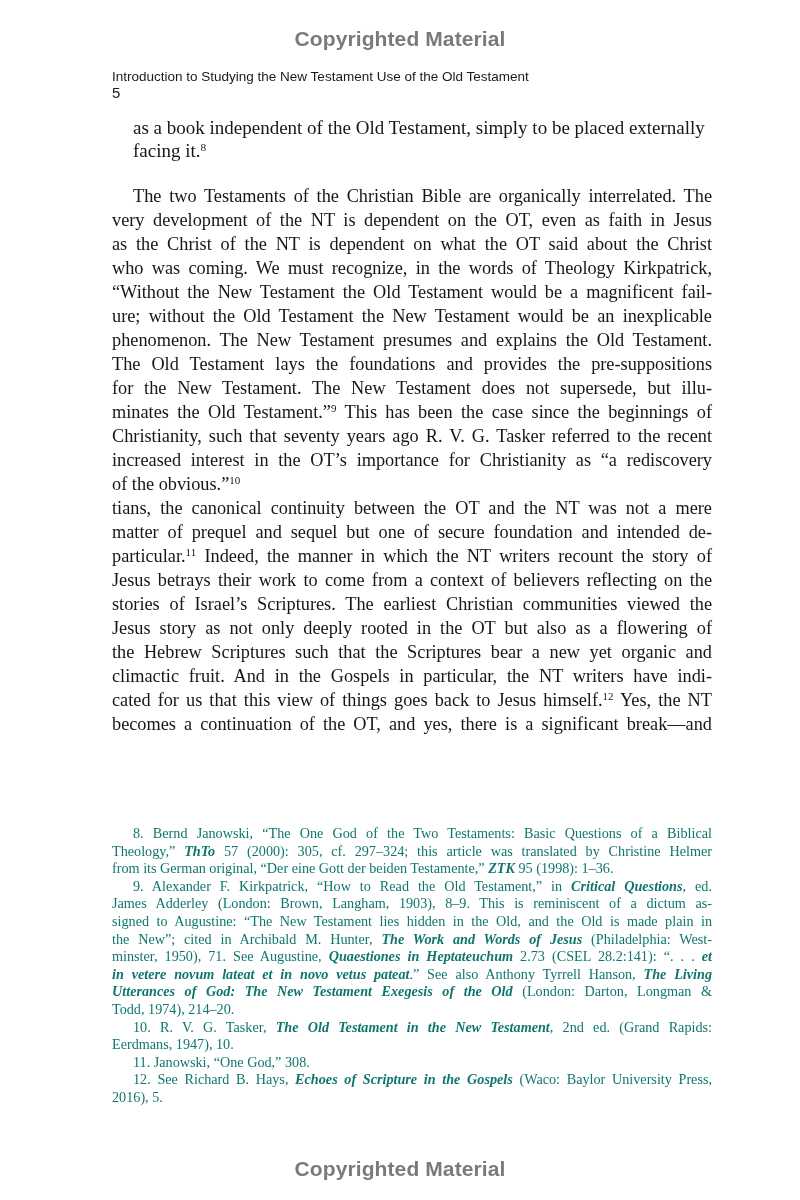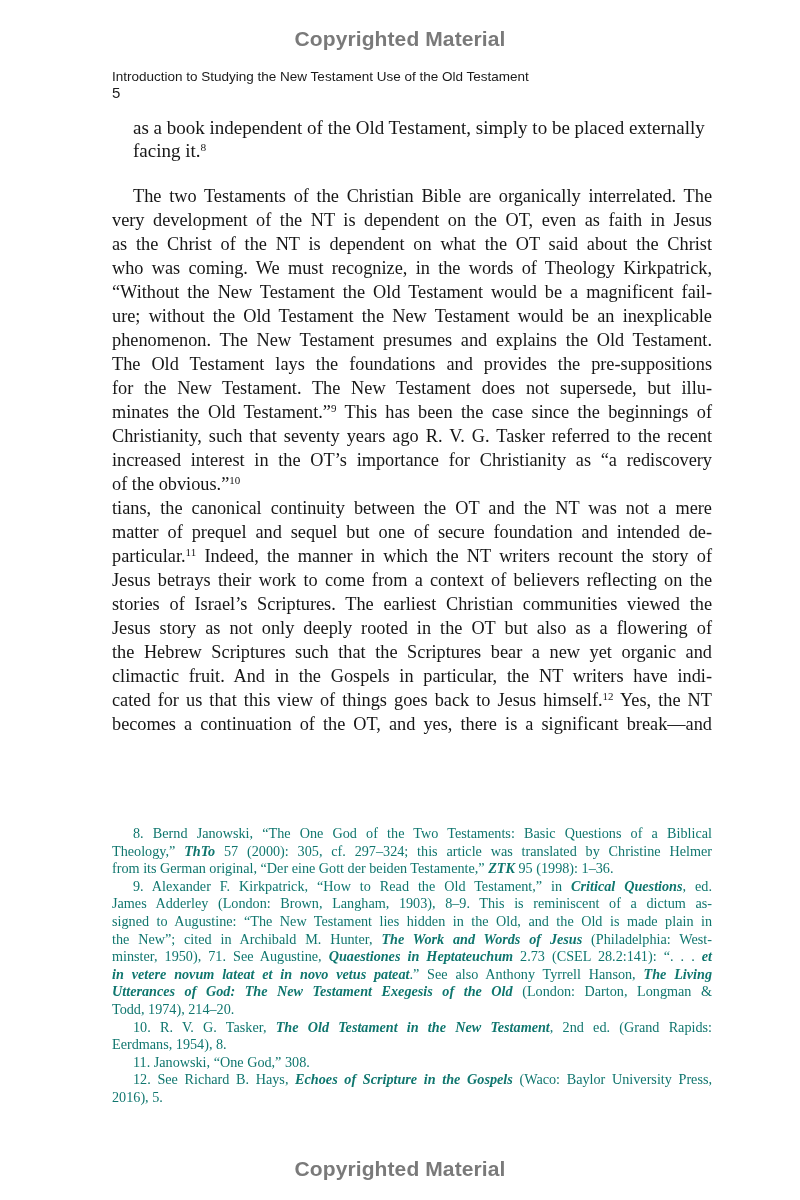--- a/index.html
+++ b/index.html
@@ -86,21 +86,21 @@
   <span class="line indent"><span>9. Alexander F. Kirkpatrick, “How to Read the Old Testament,” in </span><i>Critical Questions</i><span>, ed.</span></span>
   <span class="line">James Adderley (London: Brown, Langham, 1903), 8–9. This is reminiscent of a dictum as-</span>
   <span class="line">signed to Augustine: “The New Testament lies hidden in the Old, and the Old is made plain in</span>
   <span class="line"><span>the New”; cited in Archibald M. Hunter, </span><i>The Work and Words of Jesus</i><span> (Philadelphia: West-</span></span>
   <span class="line"><span>minster, 1950), 71. See Augustine, </span><i>Quaestiones in Heptateuchum</i><span> 2.73 (CSEL 28.2:141): “. . . </span><i>et</i></span>
   <span class="line"><i>in vetere novum lateat et in novo vetus pateat</i><span>.” See also Anthony Tyrrell Hanson, </span><i>The Living</i></span>
   <span class="line"><i>Utterances of God: The New Testament Exegesis of the Old</i><span> (London: Darton, Longman &amp;</span></span>
   <span class="line last">Todd, 1974), 214–20.</span>
 
   <span class="line indent"><span>10. R. V. G. Tasker, </span><i>The Old Testament in the New Testament</i><span>, 2nd ed. (Grand Rapids:</span></span>
-  <span class="line last">Eerdmans, 1954), 8.</span>
+  <span class="line last">Eerdmans, 1947), 10.</span>
 
   <span class="line indent last">11. Janowski, “One God,” 308.</span>
 
   <span class="line indent"><span>12. See Richard B. Hays, </span><i>Echoes of Scripture in the Gospels</i><span> (Waco: Baylor University Press,</span></span>
   <span class="line last">2016), 5.</span>
 </div>
 
 <div class="watermark wm-bottom">Copyrighted Material</div>
 
 </body></html>

